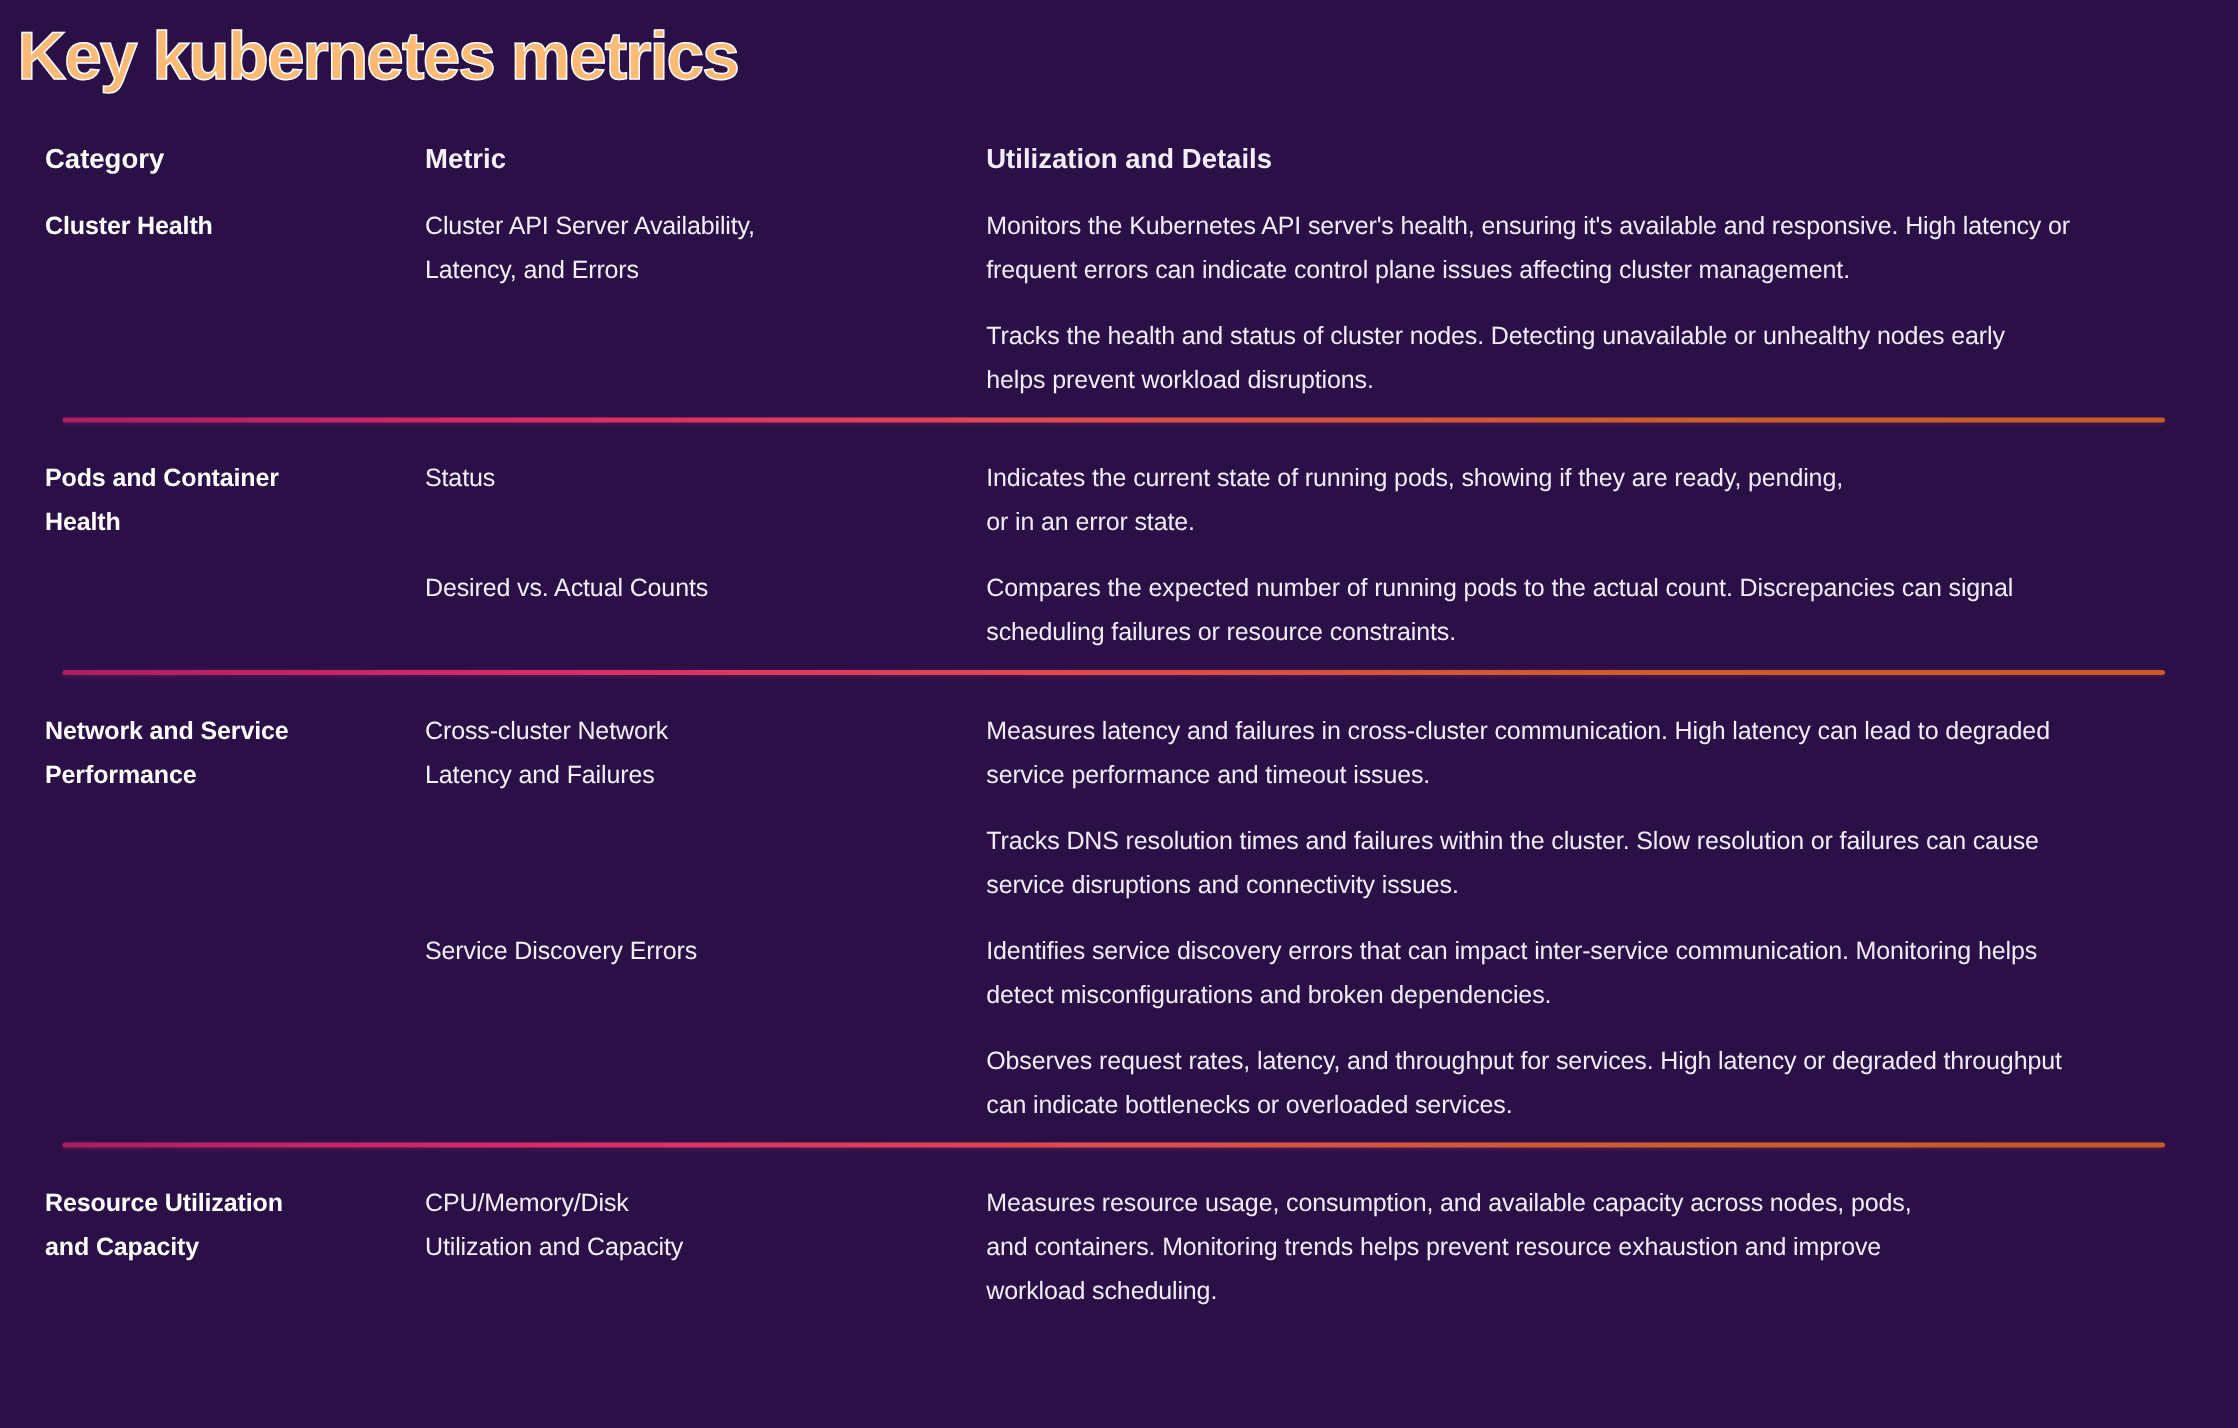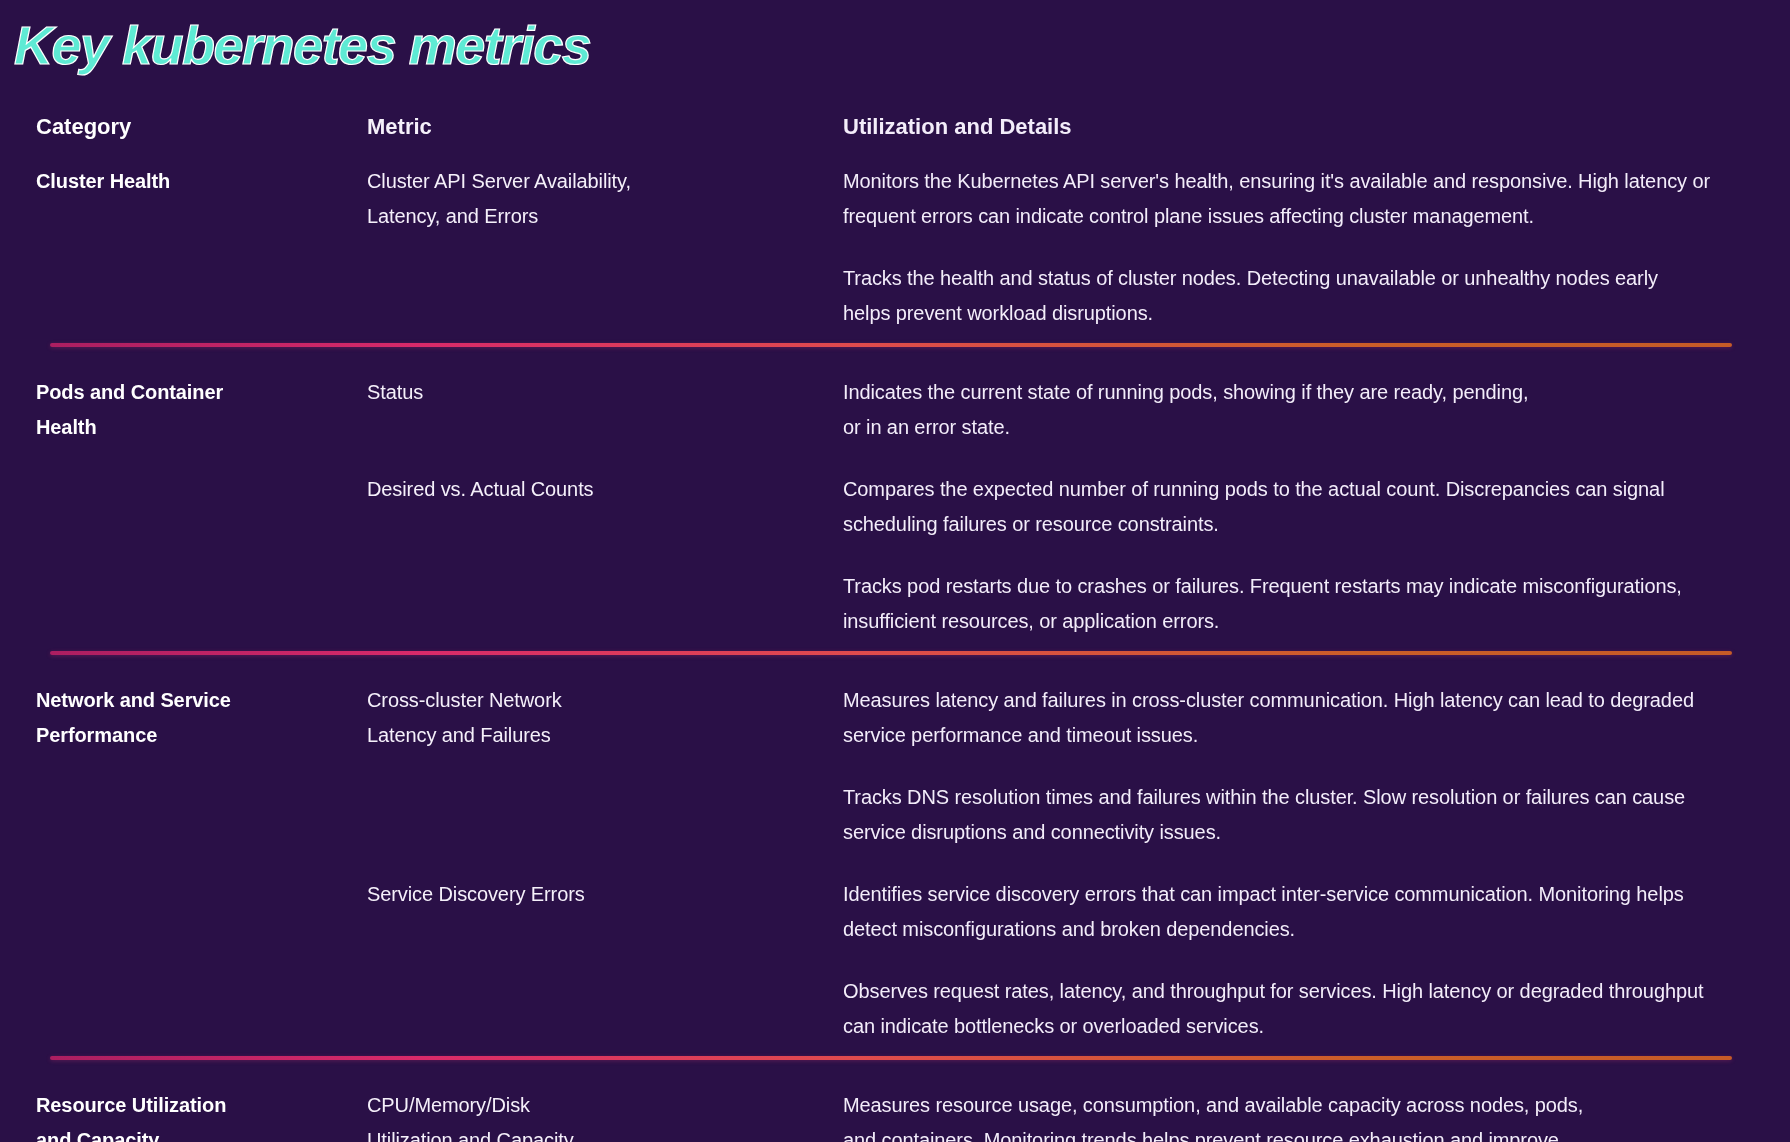--- a/index.html
+++ b/index.html
@@ -15,37 +15,35 @@
     font-family: "Liberation Sans", "DejaVu Sans", sans-serif;
     color: #f5f0fa;
     padding-top: 14px;
   }
 
   .page-title {
     font-size: 54px;
     font-weight: bold;
     line-height: 62px;
     letter-spacing: -1.5px;
-    color: #5eead4;
+    color: #fdba74;
     -webkit-text-stroke: 1.2px #ffffff;
     margin: 0 0 36px 14px;
-    font-style: italic;
   }
 
   .table {
     margin: 0 28px 0 36px;
   }
 
   .grid {
     display: grid;
     grid-template-columns: 304px 449px 1fr;
     column-gap: 0;
     row-gap: 18px;
     align-items: start;
-    gap: 27px;
   }
 
   .header-row {
     margin-bottom: 22px;
   }
 
   .header-cell {
     font-size: 22px;
     font-weight: bold;
     line-height: 30px;
@@ -112,22 +110,20 @@
 
   <div class="grid section">
     <div class="cell cat-cell">Pods and Container
 Health</div>
     <div class="cell metric-cell">Status</div>
     <div class="cell desc-cell">Indicates the current state of running pods, showing if they are ready, pending,
 or in an error state.</div>
     <div class="cell metric-cell">Desired vs. Actual Counts</div>
     <div class="cell desc-cell">Compares the expected number of running pods to the actual count. Discrepancies can signal
 scheduling failures or resource constraints.</div>
-    <div class="cell desc-cell">Tracks pod restarts due to crashes or failures. Frequent restarts may indicate misconfigurations,
-insufficient resources, or application errors.</div>
   </div>
 
   <div class="divider"></div>
 
   <div class="grid section">
     <div class="cell cat-cell">Network and Service
 Performance</div>
     <div class="cell metric-cell">Cross-cluster Network
 Latency and Failures</div>
     <div class="cell desc-cell">Measures latency and failures in cross-cluster communication. High latency can lead to degraded

